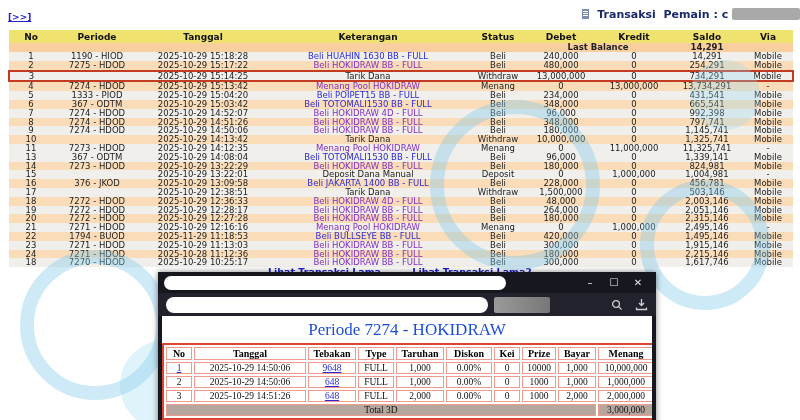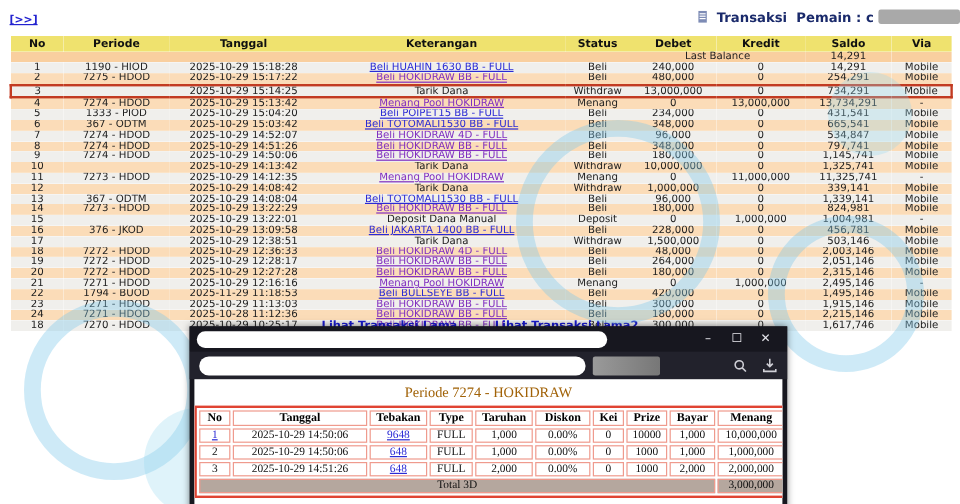--- a/index.html
+++ b/index.html
@@ -28,24 +28,24 @@
     border-radius:2px;vertical-align:-2px;filter:blur(.5px)}
 
   table.main{position:absolute;left:8px;top:30px;width:784px;z-index:1;
     border-collapse:collapse;table-layout:fixed}
   table.main th{background:var(--header-yellow);font-size:9px;font-weight:bold;
     color:#111;height:13px;text-align:center;overflow:hidden}
   table.main td{font-size:8.5px;height:8.7px;line-height:8.8px;padding:0 2px;
     text-align:center;white-space:nowrap;overflow:hidden;color:#222}
   tr.lt{background:var(--row-lt)} tr.peach{background:var(--row-peach)}
   tr.lastbal{background:var(--last-balance-bg)}
-  tr.lastbal td{font-weight:normal;height:9px}
+  tr.lastbal td{font-weight:bold;height:9px}
   td.st{color:var(--status-red)} td.kre{color:var(--kredit-blue)}
   td.sal{color:var(--saldo-purple)}
-  td.ket a{text-decoration:underline;cursor:pointer}
+  td.ket a{cursor:pointer}
   td.ket a.blue{color:var(--link-blue)} td.ket a.visited{color:var(--link-visited)}
   tr.hl td{border-top:2px solid var(--hl-red);border-bottom:2px solid var(--hl-red)}
   tr.hl td:first-child{border-left:2px solid var(--hl-red)}
   tr.hl td:last-child{border-right:2px solid var(--hl-red)}
 
   .footerlinks{position:absolute;top:266px;left:0;width:100%;text-align:center;
     z-index:1;font-size:9.5px;font-weight:bold}
   .footerlinks a{color:#1a1acd;text-decoration:underline;margin:0 14px;cursor:pointer}
 
   
@@ -58,21 +58,21 @@
   .wincontrols span{color:#e8e8ee;font-size:10px;width:24px;text-align:center;
     cursor:pointer;line-height:21px}
   .addressbar{height:23px;background:var(--bar-dark2);display:flex;
     align-items:center;padding:0 8px;gap:6px}
   .addresspill{width:322px;height:16px;background:#fff;border-radius:9px}
   .redacted2{width:56px;height:16px;background:linear-gradient(90deg,#9a9a9a,#777);
     border-radius:2px}
   .abicons{margin-left:auto;display:flex;gap:12px;align-items:center}
   .popcontent{background:#fff;margin:0 4px;height:112px;
     font-family:"Liberation Serif","DejaVu Serif",serif;overflow:hidden}
-  .poptitle{text-align:center;font-size:12px;color:#a16207;padding:4px 12px 3px}
+  .poptitle{text-align:center;font-size:17px;color:#1d4ed8;padding:4px 12px 3px}
   table.pop{width:482px;margin:0 auto;border:2px solid var(--pop-border);
     border-collapse:separate;border-spacing:2px;background:#fff;table-layout:fixed}
   table.pop th{border:1px solid var(--pop-cell);font-size:10px;font-weight:bold;
     text-align:center;height:13px;overflow:hidden}
   table.pop td{border:1px solid var(--pop-cell);font-size:9.5px;text-align:center;
     height:12px;white-space:nowrap;overflow:hidden;color:#111}
   table.pop td a{color:var(--link-blue);text-decoration:underline;cursor:pointer}
   tr.ptotal td{background:var(--pop-total);font-weight:normal}
 </style>
 </head>
@@ -200,21 +200,21 @@
           <td>Mobile</td>
         </tr>
         <tr class="lt">
           <td>7</td>
           <td>7274 - HDOD</td>
           <td>2025-10-29 14:52:07</td>
           <td class="ket"><a class="visited">Beli HOKIDRAW 4D - FULL</a></td>
           <td class="st">Beli</td>
           <td>96,000</td>
           <td class="kre">0</td>
-          <td class="sal">534,847</td>
+          <td class="sal">992,398</td>
           <td>Mobile</td>
         </tr>
         <tr class="peach">
           <td>8</td>
           <td>7274 - HDOD</td>
           <td>2025-10-29 14:51:26</td>
           <td class="ket"><a class="visited">Beli HOKIDRAW BB - FULL</a></td>
           <td class="st">Beli</td>
           <td>348,000</td>
           <td class="kre">0</td>
@@ -246,31 +246,20 @@
         <tr class="lt">
           <td>11</td>
           <td>7273 - HDOD</td>
           <td>2025-10-29 14:12:35</td>
           <td class="ket"><a class="visited">Menang Pool HOKIDRAW</a></td>
           <td class="st">Menang</td>
           <td>0</td>
           <td class="kre">11,000,000</td>
           <td class="sal">11,325,741</td>
           <td>-</td>
-        </tr>
-        <tr class="peach">
-          <td>12</td>
-          <td></td>
-          <td>2025-10-29 14:08:42</td>
-          <td class="ket">Tarik Dana</td>
-          <td class="st">Withdraw</td>
-          <td>1,000,000</td>
-          <td class="kre">0</td>
-          <td class="sal">339,141</td>
-          <td>Mobile</td>
         </tr>
         <tr class="lt">
           <td>13</td>
           <td>367 - ODTM</td>
           <td>2025-10-29 14:08:04</td>
           <td class="ket"><a class="blue">Beli TOTOMALI1530 BB - FULL</a></td>
           <td class="st">Beli</td>
           <td>96,000</td>
           <td class="kre">0</td>
           <td class="sal">1,339,141</td>

